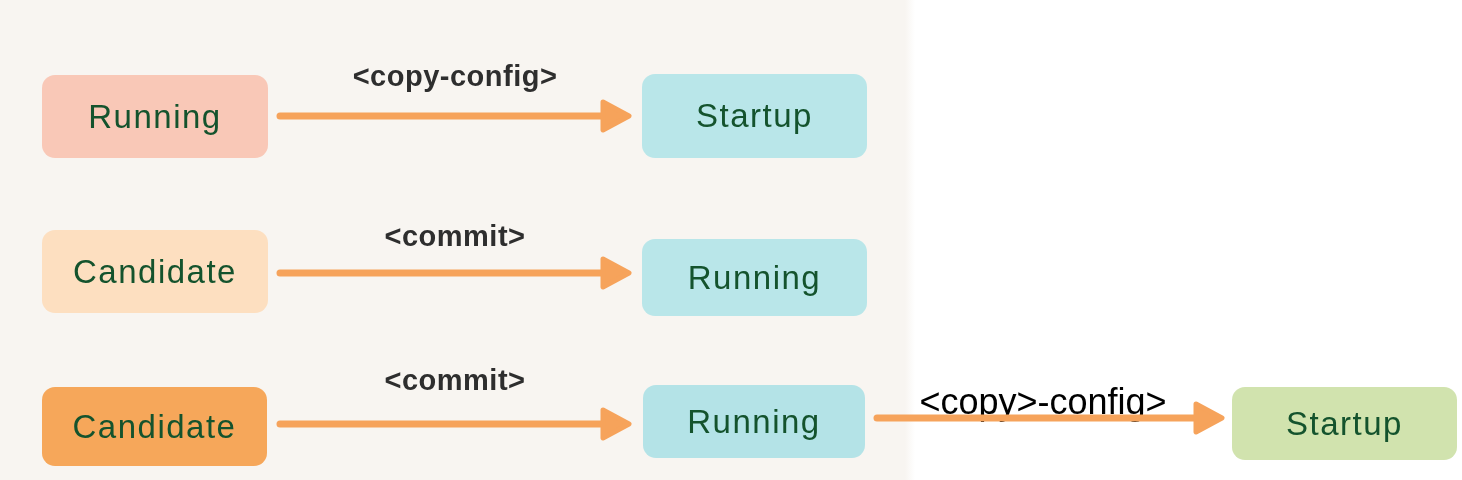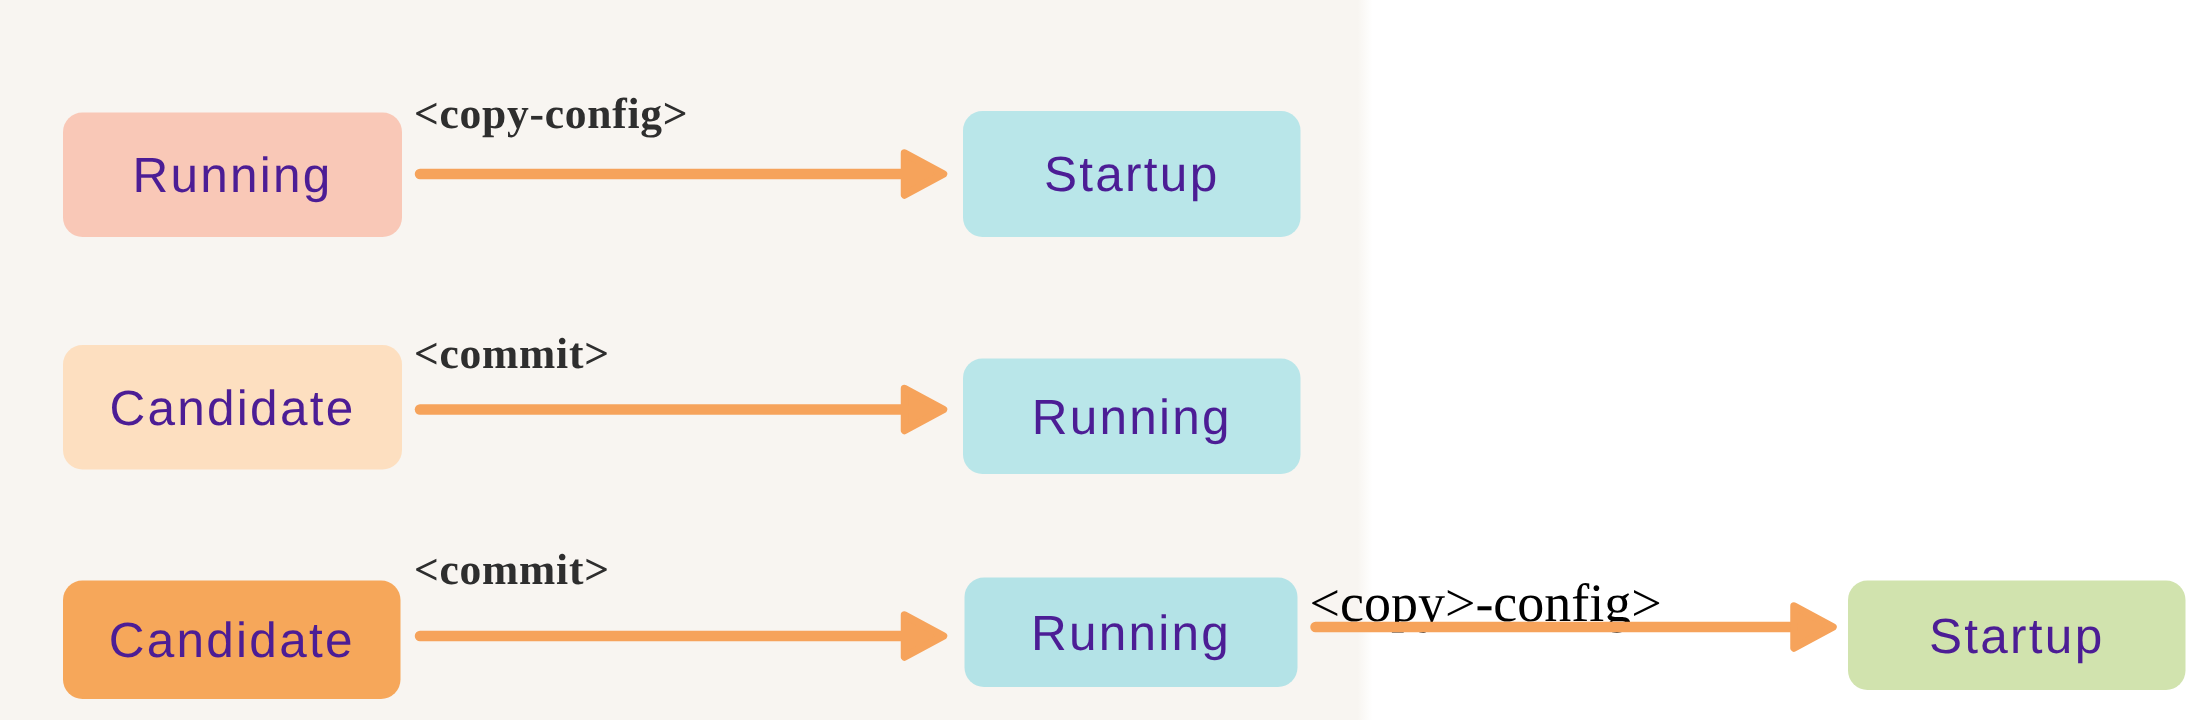--- a/index.html
+++ b/index.html
@@ -7,33 +7,33 @@
     position:relative;
     width:1462px;height:480px;
     overflow:hidden;
     font-family:"Liberation Sans",sans-serif;
     background:linear-gradient(90deg,#f8f5f1 0px,#f8f5f1 905px,#ffffff 915px,#ffffff 100%);
   }
   .node{
     position:absolute;
     display:flex;align-items:center;justify-content:center;
     border-radius:13px;
-    color:#4c1d95;
+    color:#14532d;
     font-size:33px;
     font-weight:500;
     letter-spacing:1.5px;
   }
   .edge-label{
     position:absolute;
+    text-align:center;
     color:#2e2e2e;
     font-size:29px;
     font-weight:600;
     letter-spacing:0.5px;
     white-space:nowrap;
-    font-family:Liberation Serif, serif;
   }
   .edge-label.plain{
     color:#000000;
     font-size:36px;
     font-weight:400;
     letter-spacing:0px;
   }
   .arrow{position:absolute;display:block;}
   .arrow line{stroke:#f6a35b;stroke-width:7;stroke-linecap:round;}
   .arrow polygon{fill:#f6a35b;stroke:#f6a35b;stroke-width:5;stroke-linejoin:round;}

